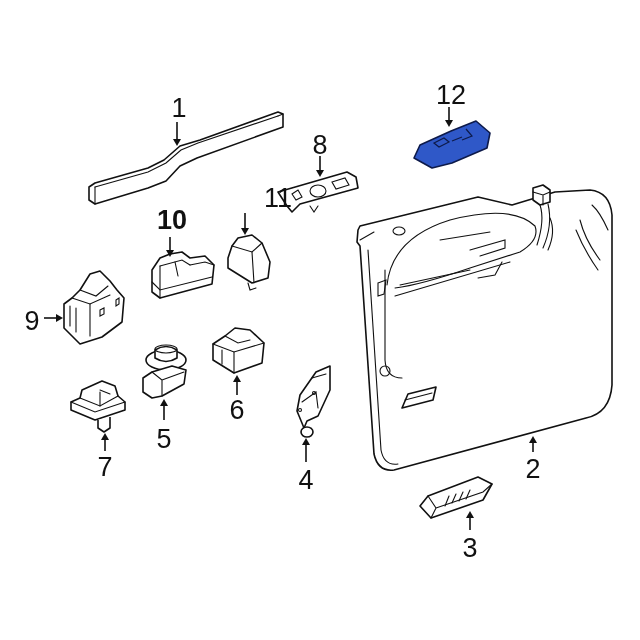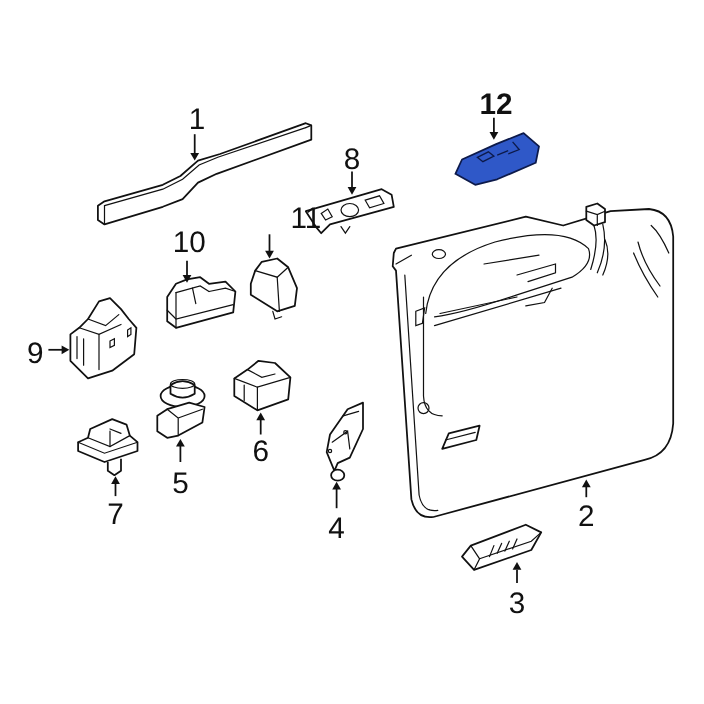--- a/index.html
+++ b/index.html
@@ -156,15 +156,15 @@
 
 <div class="callout" style="left:179px; top:95px;">1</div>
 <div class="callout" style="left:533px; top:456px;">2</div>
 <div class="callout" style="left:470px; top:535px;">3</div>
 <div class="callout" style="left:306px; top:467px;">4</div>
 <div class="callout" style="left:164px; top:426px;">5</div>
 <div class="callout" style="left:237px; top:397px;">6</div>
 <div class="callout" style="left:105px; top:454px;">7</div>
 <div class="callout" style="left:320px; top:132px;">8</div>
 <div class="callout" style="left:32px;  top:308px;">9</div>
-<div class="callout" style="left:172px; top:207px;">10</div>
+<div class="callout" style="left:172px; top:207px;font-weight:bold;">10</div>
 <div class="callout" style="left:244px; top:185px;margin-left:34px;">11</div>
-<div class="callout" style="left:451px; top:82px;font-weight:bold;">12</div>
+<div class="callout" style="left:451px; top:82px;">12</div>
 
 </body></html>

